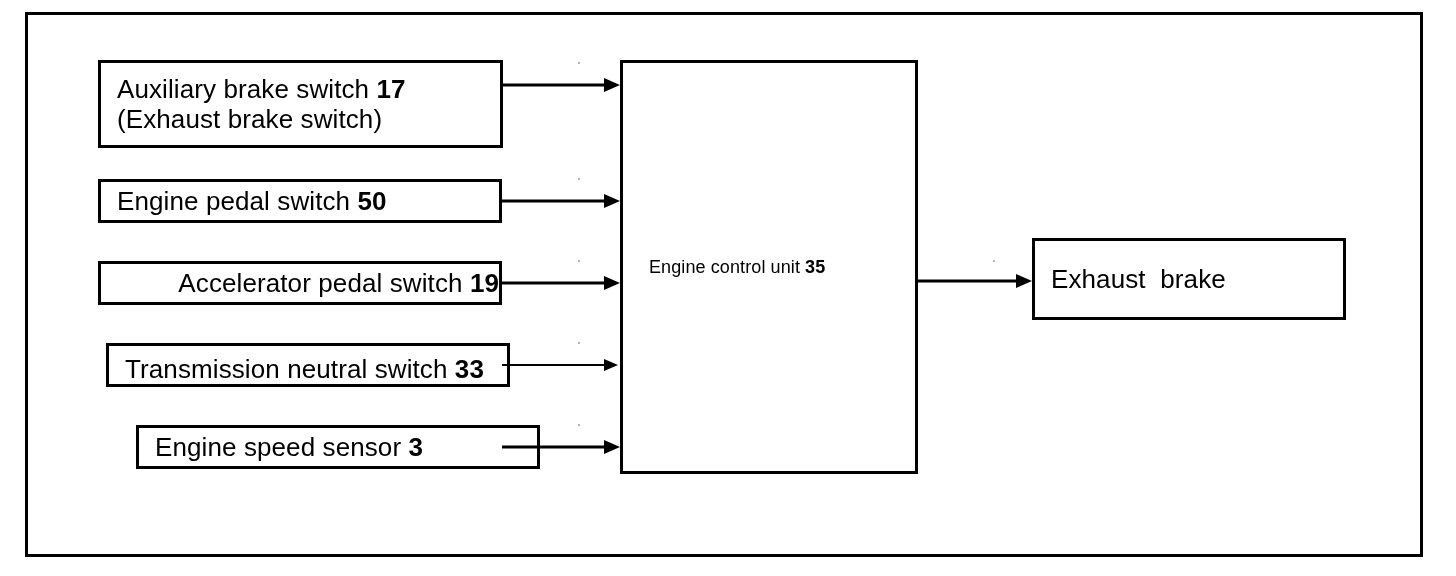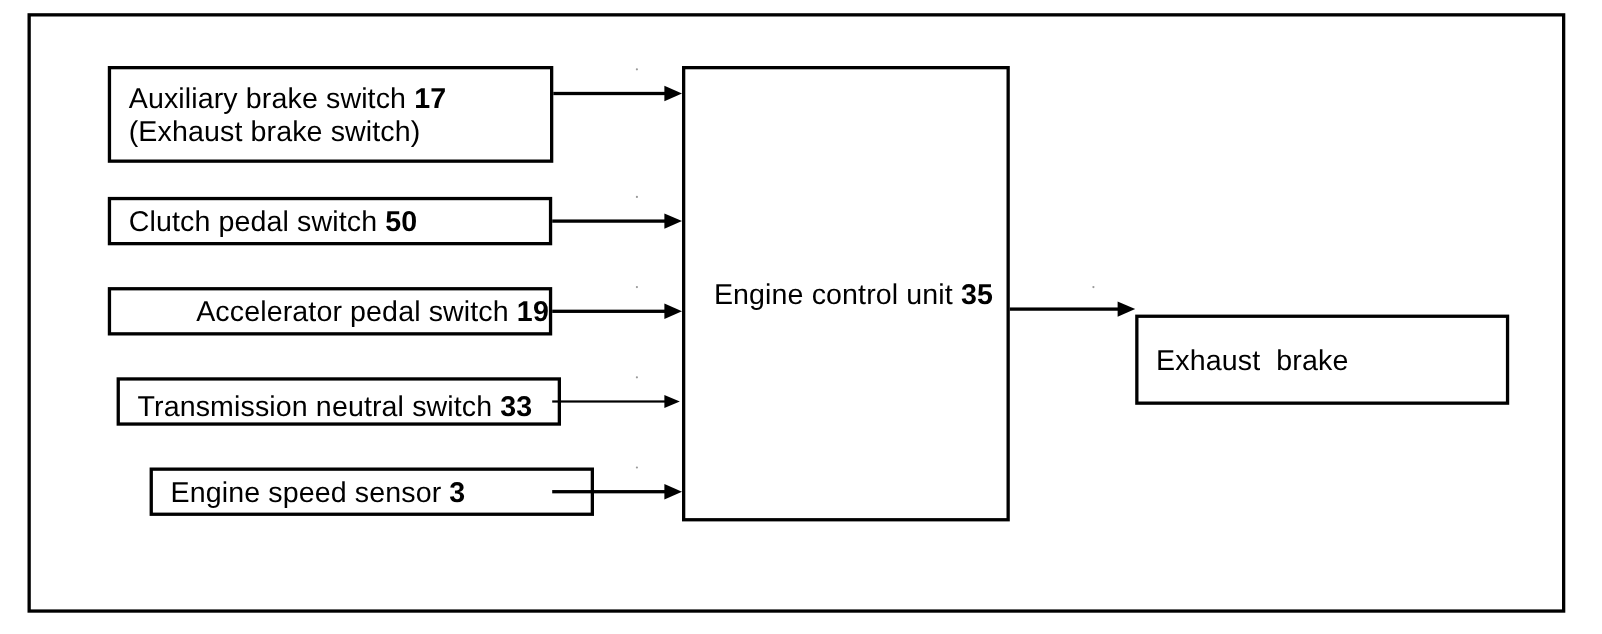--- a/index.html
+++ b/index.html
@@ -92,40 +92,40 @@
 <div id="canvas">
 
   <div id="outer-frame"></div>
 
   <div class="block" style="left:98px; top:60px; width:405px; height:88px;">
     <div class="line"><span>Auxiliary brake switch </span><span class="num">17</span></div>
     <div class="line">(Exhaust brake switch)</div>
   </div>
 
   <div class="block" style="left:98px; top:179px; width:404px; height:44px;">
-    <div class="line"><span>Clutch pedal switch </span><span class="num">50</span></div>
+    <div class="line"><span>Engine pedal switch </span><span class="num">50</span></div>
   </div>
 
   <div class="block" style="left:98px; top:261px; width:404px; height:44px;align-items:flex-end;">
     <div class="line"><span>Accelerator pedal switch </span><span class="num">19</span></div>
   </div>
 
   <div class="block" style="left:106px; top:343px; width:404px; height:44px;justify-content:flex-end;">
     <div class="line"><span>Transmission neutral switch </span><span class="num">33</span></div>
   </div>
 
   <div class="block" style="left:98px; top:425px; width:404px; height:44px;margin-left:38px;">
     <div class="line"><span>Engine speed sensor </span><span class="num">3</span></div>
   </div>
 
   <div class="block" style="left:620px; top:60px; width:298px; height:414px;">
-    <div class="line" style="padding-left:26px; font-size:26px;"><span>Engine control unit </span><span class="num">35</span></div>
+    <div class="line" style="padding-left:26px; font-size:18px;"><span>Engine control unit </span><span class="num">35</span></div>
   </div>
 
-  <div class="block" style="left:1032px; top:238px; width:340px; height:82px;margin-top:48px;">
+  <div class="block" style="left:1032px; top:238px; width:314px; height:82px;">
     <div class="line">Exhaust  brake</div>
   </div>
 
   <div class="arrow" style="left:503px; top:85px; width:117px;">
     <div class="shaft" style="width:103px;"></div>
     <div class="head" style="left:101px;"></div>
   </div>
 
   <div class="arrow" style="left:502px; top:201px; width:118px;">
     <div class="shaft" style="width:104px;"></div>

